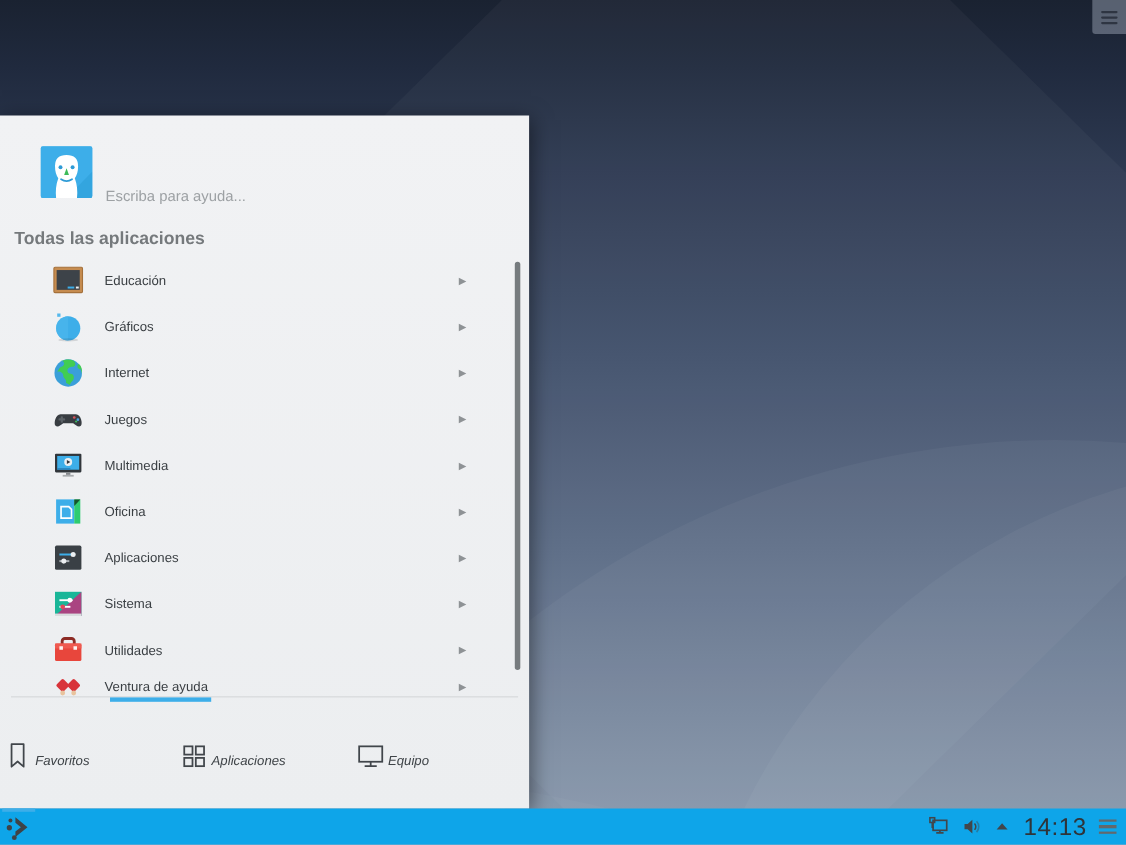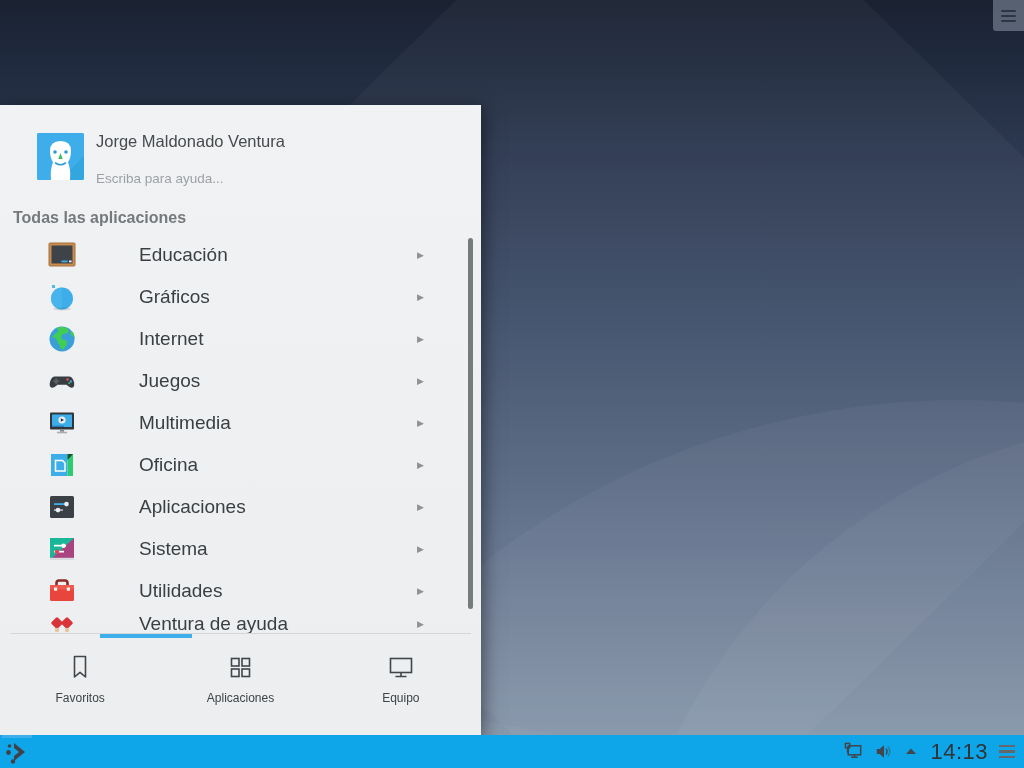--- a/index.html
+++ b/index.html
@@ -20,27 +20,27 @@
     box-shadow:2px 4px 18px rgba(0,0,0,.5);}
   .menu-header{position:absolute;left:0;top:0;width:100%;height:100px;}
   .avatar{position:absolute;left:37px;top:28px;width:47px;height:47px;background:#3daee9;border-radius:2px;overflow:hidden;}
   .user-name{position:absolute;left:96px;top:27px;font-size:16.5px;color:#474b4e;}
   .search-hint{position:absolute;left:96px;top:66px;font-size:13.5px;color:#9da1a4;width:360px;cursor:text;}
   .section-label{position:absolute;left:13px;top:104px;font-size:16px;color:#75797c;font-weight:bold;}
   .cat-viewport{position:absolute;left:0;top:129px;width:465px;height:399px;overflow:hidden;}
   .cat-row{position:absolute;left:0;width:465px;height:42px;cursor:pointer;}
   .cat-icon{position:absolute;left:46px;top:5px;width:32px;height:32px;}
   .cat-icon svg{width:32px;height:32px;display:block;}
-  .cat-label{position:absolute;left:95px;top:0;line-height:42px;font-size:19px;color:#3a3f43;margin-left:44px;}
+  .cat-label{position:absolute;left:95px;top:0;line-height:42px;font-size:12px;color:#3a3f43;}
   .cat-arrow{position:absolute;right:41px;top:0;line-height:42px;font-size:9px;color:#8e9295;}
   .scrollbar{position:absolute;left:468px;top:133px;width:5px;height:371px;background:#767b7e;border-radius:3px;cursor:grab;}
   .tab-sep{position:absolute;left:10px;top:528px;width:461px;height:1px;background:#d4d7d9;}
   .tab-indicator{position:absolute;left:100px;top:529px;width:92px;height:4px;background:#3daee9;}
   .tabbar{position:absolute;left:0;top:534px;width:481px;height:84px;display:flex;}
-  .tab{flex:1 1 0;display:flex;flex-direction:column;align-items:center;padding-top:12px;cursor:pointer;}
+  .tab{flex:1 1 0;display:flex;flex-direction:row;align-items:center;padding-top:12px;cursor:pointer;font-style:italic;}
   .tab svg{width:32px;height:32px;display:block;}
   .tab-label{margin-top:8px;font-size:12px;color:#3e4347;}
   
   .panel{position:absolute;left:0;bottom:0;width:1024px;height:33px;background:#0ea5e9;}
   .launcher-task-line{position:absolute;left:2px;top:0;width:30px;height:3px;background:#3daee9;}
   .launcher{position:absolute;left:3px;top:3px;width:30px;height:28px;cursor:pointer;}
   .tray{position:absolute;right:6px;top:0;height:33px;display:flex;align-items:center;gap:9px;}
   .tray-icon{width:21px;height:21px;display:flex;align-items:center;justify-content:center;cursor:pointer;}
   .tray-icon svg{width:21px;height:21px;display:block;}
   .caret{width:16px;}
@@ -73,21 +73,20 @@
       <svg viewBox="0 0 47 47">
         <rect width="47" height="47" fill="#3daee9"></rect>
         <path d="M23.5 47 L47 23 V47 Z" fill="#2d9fd8" opacity=".6"></path>
         <path d="M13 18 q0-10 10.5-10 q10.5 0 10.5 10 q0 7-3 11 q3 8 2 18 h-19 q-1-10 2-18 q-3-4-3-11 z" fill="#ffffff"></path>
         <circle cx="18" cy="19" r="1.8" fill="#2e9bd6"></circle>
         <circle cx="29" cy="19" r="1.8" fill="#2e9bd6"></circle>
         <path d="M23.5 20 l2.2 6 h-4.4 z" fill="#3dbb5a"></path>
         <path d="M18.5 30 q5 3.5 10 0" stroke="#2e9bd6" stroke-width="1.6" fill="none" stroke-linecap="round"></path>
       </svg>
     </div>
-    <div class="user-name">Jorge Maldonado Ventura</div>
     <div class="search-hint">Escriba para ayuda...</div>
   </div>
 
   <div class="section-label">Todas las aplicaciones</div>
 
   <div class="cat-viewport" id="category-list">
       <div class="cat-row" style="top: 0px;">
         <span class="cat-icon">
           <svg viewBox="0 0 32 32">
             <rect x="3" y="4" width="26" height="23" rx="1" fill="#c68c50"></rect>

